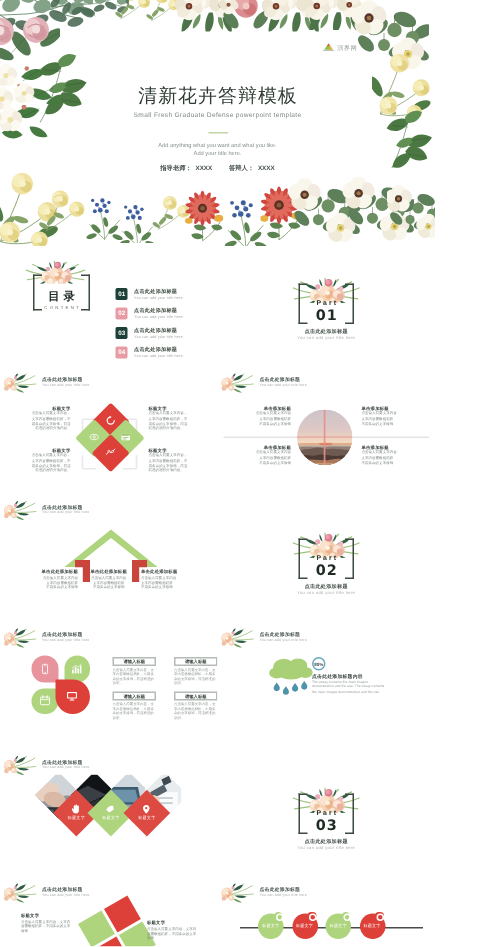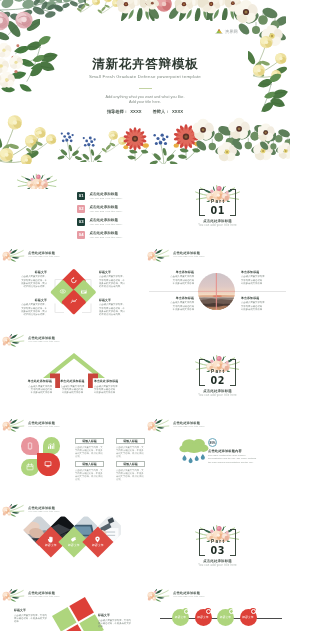--- a/index.html
+++ b/index.html
@@ -6,21 +6,21 @@
 html,body{width:290px;height:631px;background:#ffffff;overflow:hidden}
 body{font-family:"Liberation Sans",sans-serif;color:#5a5a5a}
 .deck{width:290px;height:631px;position:relative;background:#fff;overflow:hidden}
 .cover{position:relative;width:290px;height:164px;overflow:hidden;background:#fff}
 .row{display:flex;width:290px;height:85px;position:relative}
 .sl{position:relative;width:145px;height:85px;overflow:hidden;background:#fff;flex:0 0 145px}
 .art{position:absolute;pointer-events:none}
 
 
 .cv-title{position:absolute;left:0;right:0;top:56px;text-align:center;font-size:12.6px;line-height:15px;
-  letter-spacing:.7px;color:#2f3b33;font-weight:700;font-family:"DejaVu Sans",sans-serif;text-indent:.7px}
+  letter-spacing:.7px;color:#2f3b33;font-weight:400;font-family:"DejaVu Sans",sans-serif;text-indent:.7px}
 .cv-sub{position:absolute;left:0;right:0;top:73.5px;text-align:center;font-size:4.4px;line-height:6px;
   letter-spacing:.22px;color:#7e8a80}
 .cv-rule{position:absolute;left:139px;width:13px;top:88px;height:1.2px;background:#c3d3a3}
 .cv-body{position:absolute;left:0;right:0;top:95px;text-align:center;font-size:3.8px;line-height:5.3px;color:#868f88}
 .cv-meta{position:absolute;left:0;right:0;top:109px;text-align:center;font-size:4.2px;line-height:6px;color:#46524a;font-weight:700}
 .cv-meta span{margin:0 5px}
 .cv-meta b{font-weight:700}
 .cv-meta b+b{margin-left:2.5px}
 .cv-logo{position:absolute;right:52px;top:28px;display:flex;align-items:center;gap:1.5px}
 .cv-logo-tx{font-size:4.2px;color:#9aa0a0;letter-spacing:.2px}
@@ -694,20 +694,30 @@
     <span><b>答辩人：</b><b>XXXX</b></span>
   </div>
 </div>
 
 <div class="row">
 
   <div class="sl">
     <svg class="art" style="left:16px;top:7px;width:42px;height:18px" viewBox="0 0 58 24">
           <use href="#posy-big" x="1" y="3"></use>
         </svg>
+    <div class="toc-frame">
+      <div class="toc-br" style="left:0;top:0;width:6px;height:.8px"></div>
+      <div class="toc-br" style="left:0;top:0;width:.8px;height:24px"></div>
+      <div class="toc-br" style="left:0;bottom:0;width:6px;height:.8px"></div>
+      <div class="toc-br" style="right:0;top:0;width:6px;height:.8px"></div>
+      <div class="toc-br" style="right:0;top:0;width:.8px;height:24px"></div>
+      <div class="toc-br" style="right:0;bottom:0;width:6px;height:.8px"></div>
+      <div class="toc-zh">目录</div>
+      <div class="toc-en">CONTENT</div>
+    </div>
     <div class="toc-list">
       <div class="toc-item">
         <div class="toc-badge" style="background:#1d4038">01</div>
         <div class="toc-tx">
               <div class="toc-tt">点击此处添加标题</div>
         <div class="toc-td">You can add your title here.</div>
             </div>
       </div>
       <div class="toc-item">
         <div class="toc-badge" style="background:#e79ba3">02</div>

